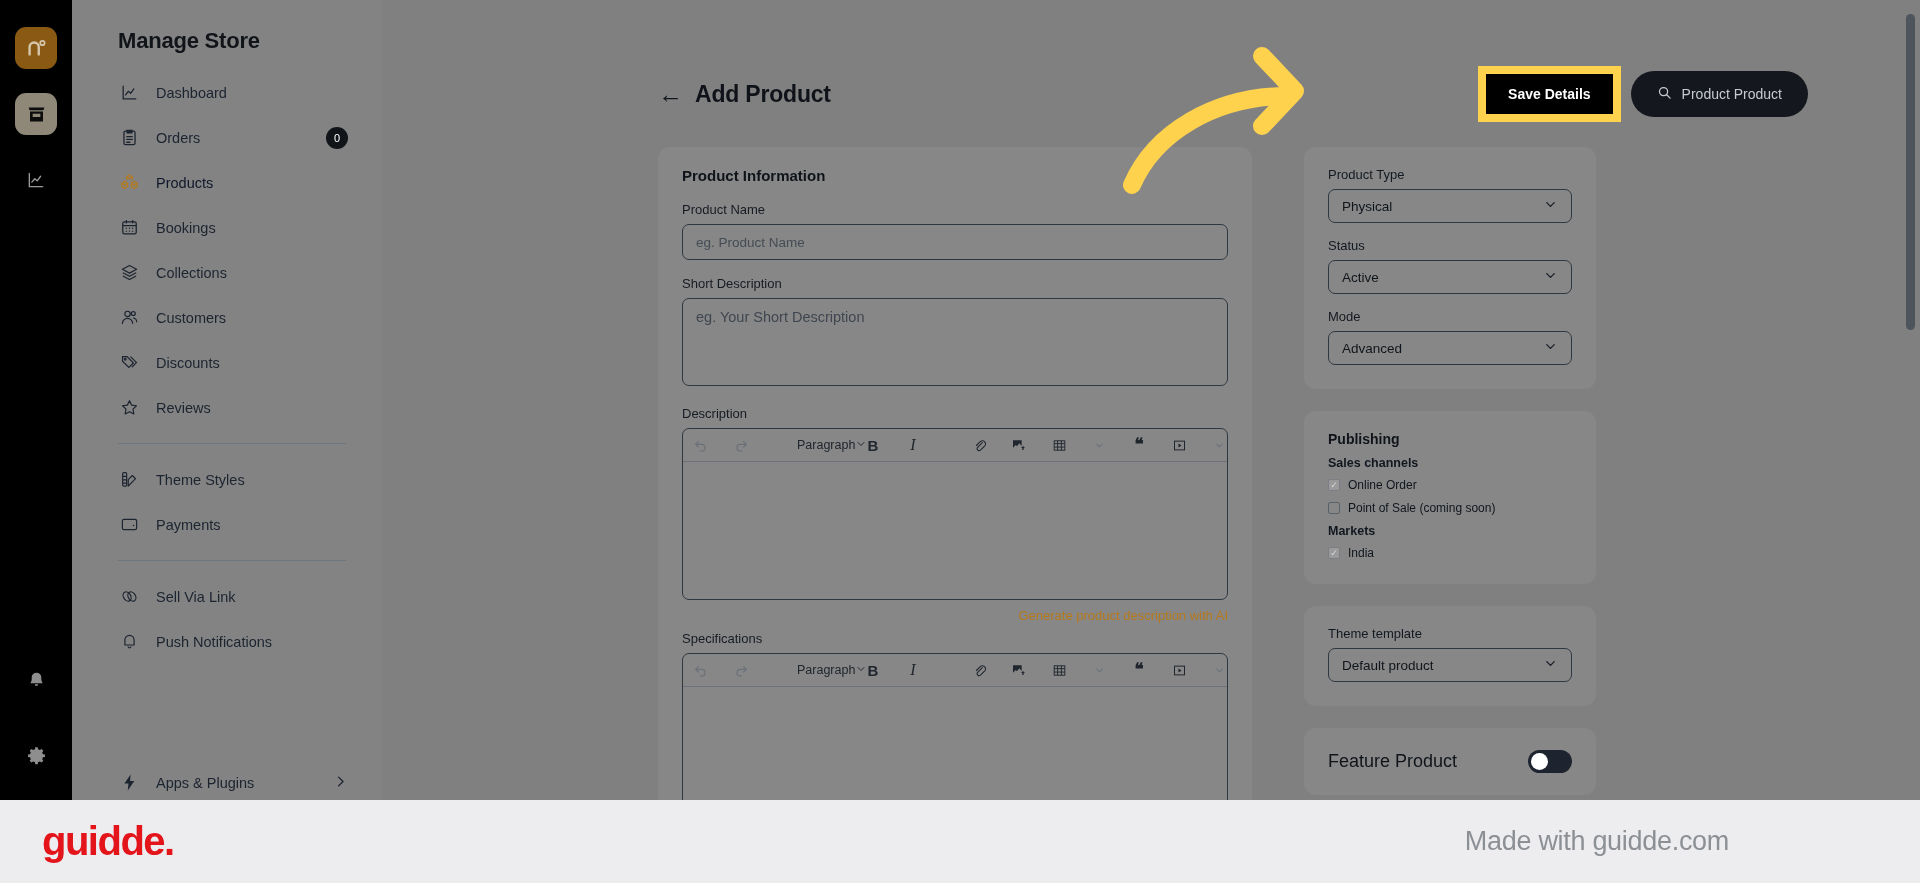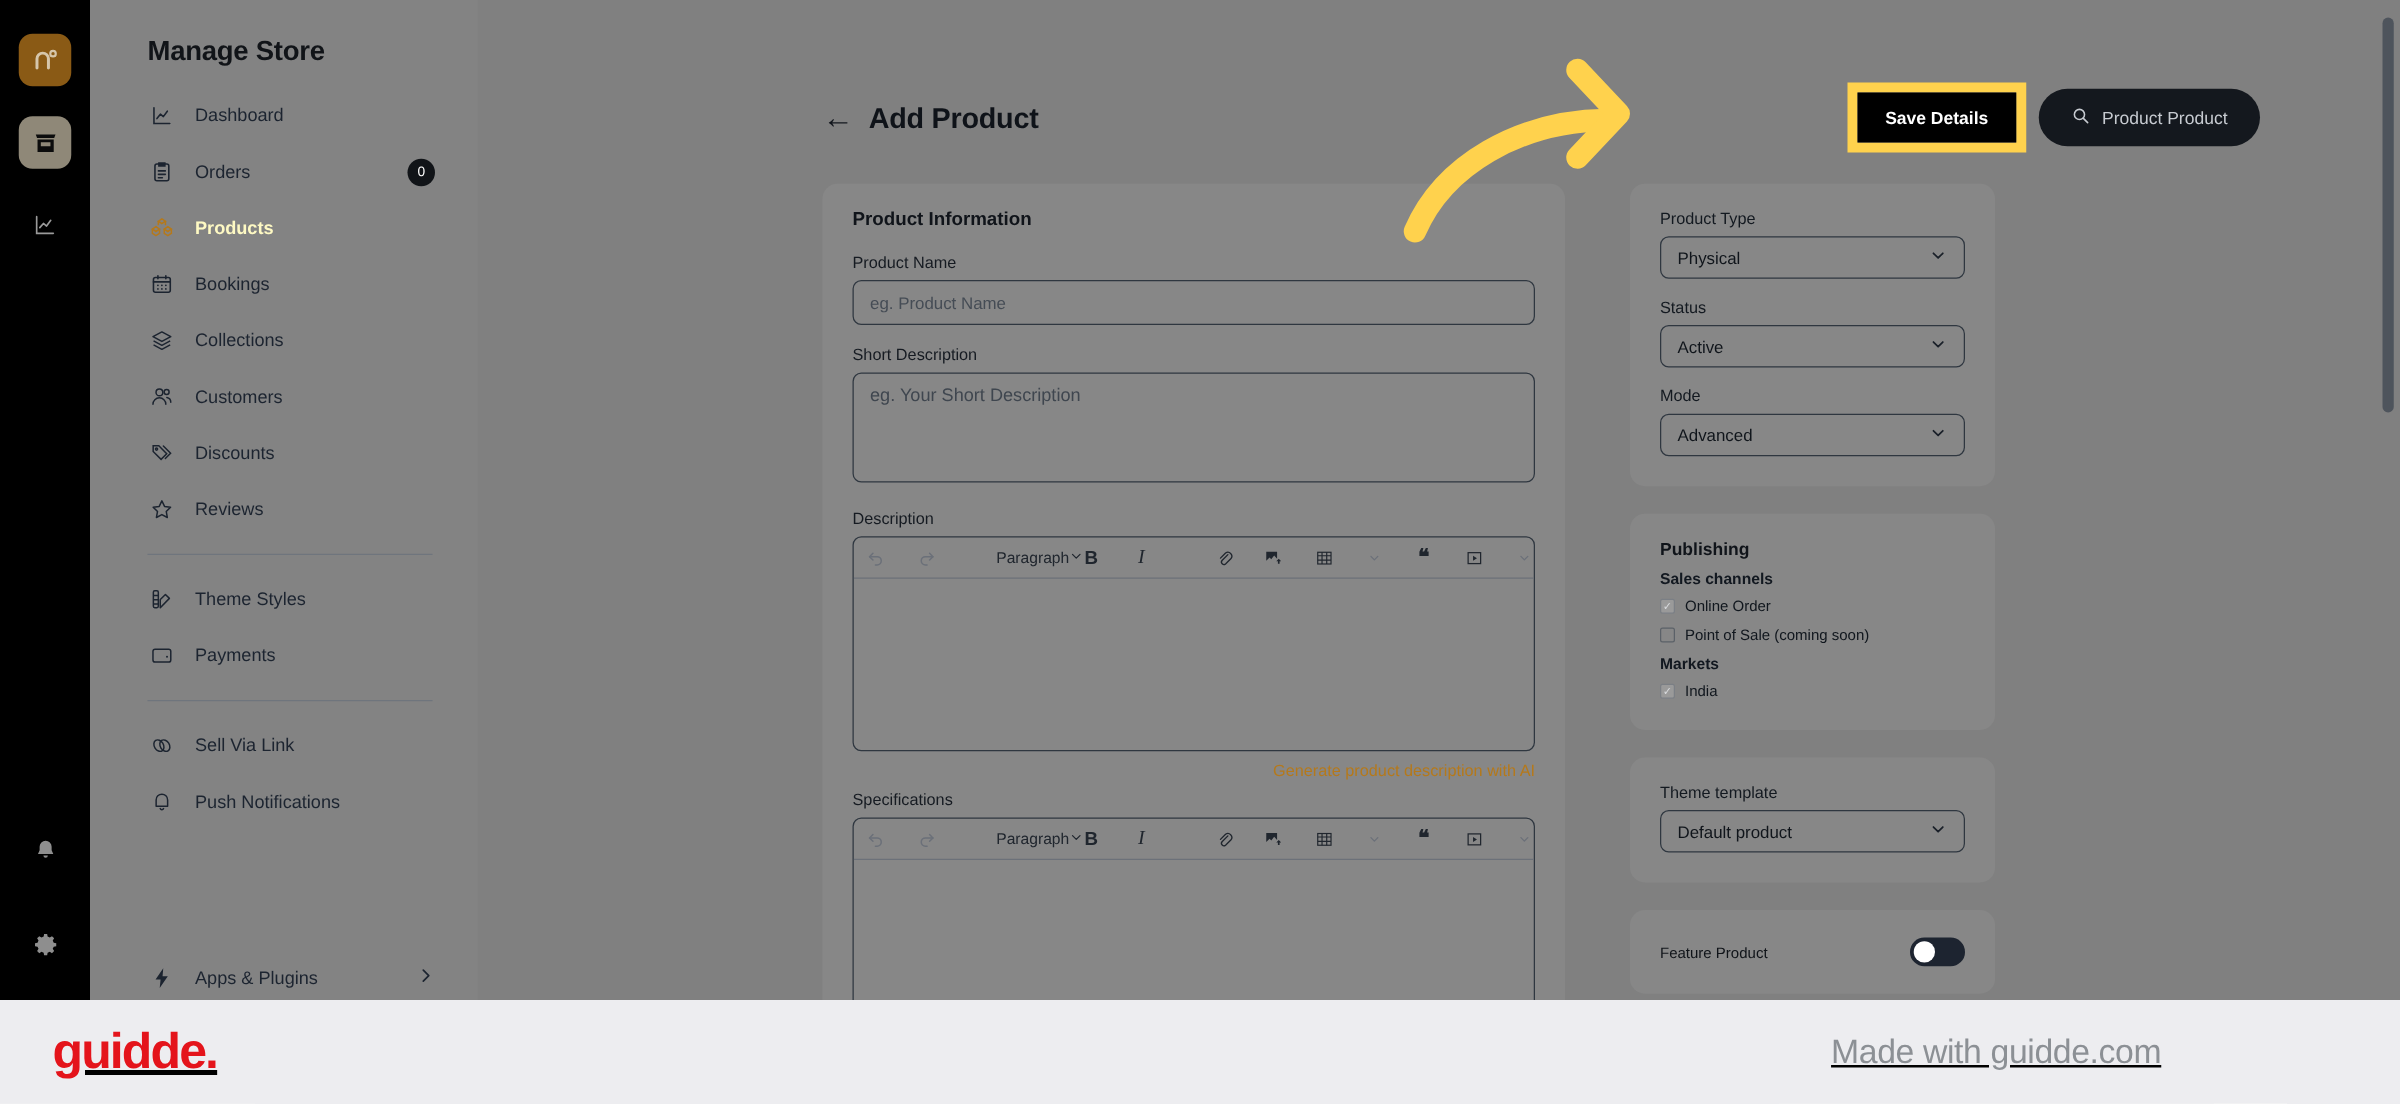--- a/index.html
+++ b/index.html
@@ -58,21 +58,21 @@
     padding: 28px 0 16px 22px; letter-spacing: -0.2px;
   }
   .nav-item {
     display: flex; align-items: center;
     height: 45px; padding: 0 10px 0 22px;
     color: #1c2430; font-size: 14.5px; font-weight: 500;
     border-radius: 8px;
   }
   .nav-item .ic { width: 22px; height: 22px; margin-right: 16px; flex: none;
                   display: flex; align-items: center; justify-content: center; }
-  .nav-item.active { color: #fef9c3; font-weight: bold; }
+  .nav-item.active { color: #0f172a; }
   .nav-badge {
     margin-left: auto; background: #111418; color: #ffffff;
     width: 22px; height: 22px; border-radius: 50%;
     font-size: 11px; display: flex; align-items: center; justify-content: center;
   }
   .nav-sep { height: 1px; background: #6f757d; margin: 13px 12px 13px 22px; }
   #apps-row {
     position: absolute; left: 24px; right: 24px; top: 760px;
   }
   .chev-right { margin-left: auto; }
@@ -155,21 +155,21 @@
   }
   .select .sel-chev { margin-left: auto; color: #1a2029; }
   .sec-title { font-size: 14px; font-weight: bold; color: #10141a; margin-bottom: 9px; }
   .sub-title { font-size: 12.5px; font-weight: bold; color: #121820; margin-bottom: 8px; }
   .cbrow { display: flex; align-items: center; gap: 8px; margin-bottom: 9px; font-size: 12px; color: #10161d; }
   .cb { width: 12px; height: 12px; border: 1px solid #5b6168; border-radius: 2px;
         display: flex; align-items: center; justify-content: center; flex: none; }
   .cb.on { background: #9a9a9a; border-color: #7b7f85; }
   .cb.on::after { content: "✓"; font-size: 9px; color: #d7d9dc; line-height: 1; }
   .toggle-row { display: flex; align-items: center; }
-  .toggle-label { font-size: 12px; color: #101419; font-weight: 500; text-align: center; }
+  .toggle-label { font-size: 18px; color: #101419; font-weight: 500; text-align: center; }
   .toggle {
     margin-left: auto; width: 44px; height: 23px; border-radius: 12px;
     background: #1d2430; position: relative;
   }
   .toggle::after {
     content: ""; position: absolute; left: 3px; top: 3px;
     width: 17px; height: 17px; border-radius: 50%; background: #ffffff;
   }
 
   
@@ -179,21 +179,20 @@
   }
 
   
   #arrow-overlay { position: absolute; left: 1110px; top: 40px; width: 250px; height: 160px; pointer-events: none; }
 
   
   #footer {
     position: absolute; left: 0; top: 800px; width: 1771px; height: 83px;
     background: #ededf0; display: flex; align-items: center;
     padding: 0 42px;
-    text-decoration: underline;
   }
   #guidde-logo { font-size: 40px; font-weight: bold; color: #e4141b; letter-spacing: -1.5px; }
   #made-with { margin-left: auto; font-size: 27px; color: #8c9095; letter-spacing: -0.3px; }
 </style>
 </head>
 <body>
 
 <div id="app">
 
   <div id="screen">

